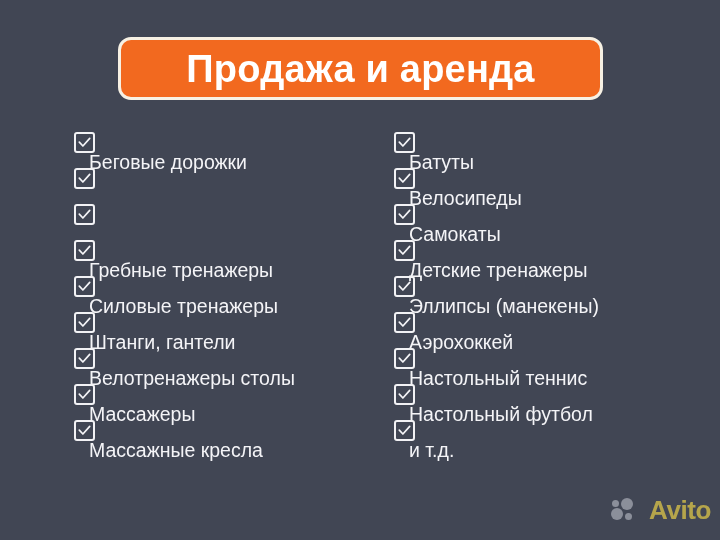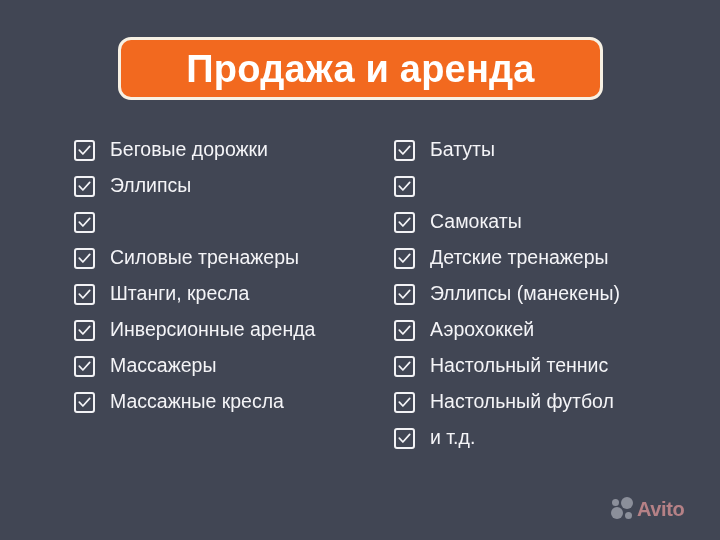--- a/index.html
+++ b/index.html
@@ -55,22 +55,22 @@
   }
   .column {
     position: absolute;
     top: 0;
   }
   .column-left  { left: 74px;  }
   .column-right { left: 394px; }
 
   .list-item {
     display: flex;
-    align-items: center;
     height: 36px;
+    flex-direction: column;
   }
 
   .checkbox {
     width: 21px;
     height: 21px;
     flex: 0 0 21px;
     box-sizing: border-box;
     border: 2px solid #F2F2F5;
     border-radius: 3px;
     position: relative;
@@ -112,25 +112,25 @@
     position: absolute;
     display: block;
     border-radius: 50%;
     background: #B9BCC6;
   }
   .wm-c1 { width: 7px;  height: 7px;  left: 1px;  top: 2px;  }
   .wm-c2 { width: 12px; height: 12px; left: 10px; top: 0px;  }
   .wm-c3 { width: 12px; height: 12px; left: 0px;  top: 10px; }
   .wm-c4 { width: 7px;  height: 7px;  left: 14px; top: 15px; }
   .wm-text {
-    color: #fca5a5;
-    font-size: 20px;
+    color: #fde047;
+    font-size: 26px;
     font-weight: bold;
     line-height: 1;
-    margin-left: 1px;
+    margin-left: 13px;
     letter-spacing: -0.4px;
   }
 </style>
 </head>
 <body>
 
 <div id="page">
 
   <div class="banner">
     <span class="banner-text">Продажа и аренда</span>
@@ -145,52 +145,59 @@
             </svg>
           </span>
           <span class="item-label">Беговые дорожки</span>
         </div>
         <div class="list-item">
           <span class="checkbox">
             <svg viewBox="0 0 13 11" xmlns="http://www.w3.org/2000/svg">
               <polyline points="1.3,5.2 4.9,9.0 11.7,1.4" fill="none" stroke="#F4F4F7" stroke-width="1.7" stroke-linecap="round" stroke-linejoin="round"></polyline>
             </svg>
           </span>
-          <span class="item-label">Эллипсы</span>
-        </div>
-        <div class="list-item">
-          <span class="checkbox">
-            <svg viewBox="0 0 13 11" xmlns="http://www.w3.org/2000/svg">
-              <polyline points="1.3,5.2 4.9,9.0 11.7,1.4" fill="none" stroke="#F4F4F7" stroke-width="1.7" stroke-linecap="round" stroke-linejoin="round"></polyline>
-            </svg>
-          </span>
+        </div>
+        <div class="list-item">
+          <span class="checkbox">
+            <svg viewBox="0 0 13 11" xmlns="http://www.w3.org/2000/svg">
+              <polyline points="1.3,5.2 4.9,9.0 11.7,1.4" fill="none" stroke="#F4F4F7" stroke-width="1.7" stroke-linecap="round" stroke-linejoin="round"></polyline>
+            </svg>
+          </span>
+        </div>
+        <div class="list-item">
+          <span class="checkbox">
+            <svg viewBox="0 0 13 11" xmlns="http://www.w3.org/2000/svg">
+              <polyline points="1.3,5.2 4.9,9.0 11.7,1.4" fill="none" stroke="#F4F4F7" stroke-width="1.7" stroke-linecap="round" stroke-linejoin="round"></polyline>
+            </svg>
+          </span>
+          <span class="item-label">Гребные тренажеры</span>
         </div>
         <div class="list-item">
           <span class="checkbox">
             <svg viewBox="0 0 13 11" xmlns="http://www.w3.org/2000/svg">
               <polyline points="1.3,5.2 4.9,9.0 11.7,1.4" fill="none" stroke="#F4F4F7" stroke-width="1.7" stroke-linecap="round" stroke-linejoin="round"></polyline>
             </svg>
           </span>
           <span class="item-label">Силовые тренажеры</span>
         </div>
         <div class="list-item">
           <span class="checkbox">
             <svg viewBox="0 0 13 11" xmlns="http://www.w3.org/2000/svg">
               <polyline points="1.3,5.2 4.9,9.0 11.7,1.4" fill="none" stroke="#F4F4F7" stroke-width="1.7" stroke-linecap="round" stroke-linejoin="round"></polyline>
             </svg>
           </span>
-          <span class="item-label">Штанги, кресла</span>
-        </div>
-        <div class="list-item">
-          <span class="checkbox">
-            <svg viewBox="0 0 13 11" xmlns="http://www.w3.org/2000/svg">
-              <polyline points="1.3,5.2 4.9,9.0 11.7,1.4" fill="none" stroke="#F4F4F7" stroke-width="1.7" stroke-linecap="round" stroke-linejoin="round"></polyline>
-            </svg>
-          </span>
-          <span class="item-label">Инверсионные аренда</span>
+          <span class="item-label">Штанги, гантели</span>
+        </div>
+        <div class="list-item">
+          <span class="checkbox">
+            <svg viewBox="0 0 13 11" xmlns="http://www.w3.org/2000/svg">
+              <polyline points="1.3,5.2 4.9,9.0 11.7,1.4" fill="none" stroke="#F4F4F7" stroke-width="1.7" stroke-linecap="round" stroke-linejoin="round"></polyline>
+            </svg>
+          </span>
+          <span class="item-label">Велотренажеры столы</span>
         </div>
         <div class="list-item">
           <span class="checkbox">
             <svg viewBox="0 0 13 11" xmlns="http://www.w3.org/2000/svg">
               <polyline points="1.3,5.2 4.9,9.0 11.7,1.4" fill="none" stroke="#F4F4F7" stroke-width="1.7" stroke-linecap="round" stroke-linejoin="round"></polyline>
             </svg>
           </span>
           <span class="item-label">Массажеры</span>
         </div>
         <div class="list-item">
@@ -210,20 +217,21 @@
             </svg>
           </span>
           <span class="item-label">Батуты</span>
         </div>
         <div class="list-item">
           <span class="checkbox">
             <svg viewBox="0 0 13 11" xmlns="http://www.w3.org/2000/svg">
               <polyline points="1.3,5.2 4.9,9.0 11.7,1.4" fill="none" stroke="#F4F4F7" stroke-width="1.7" stroke-linecap="round" stroke-linejoin="round"></polyline>
             </svg>
           </span>
+          <span class="item-label">Велосипеды</span>
         </div>
         <div class="list-item">
           <span class="checkbox">
             <svg viewBox="0 0 13 11" xmlns="http://www.w3.org/2000/svg">
               <polyline points="1.3,5.2 4.9,9.0 11.7,1.4" fill="none" stroke="#F4F4F7" stroke-width="1.7" stroke-linecap="round" stroke-linejoin="round"></polyline>
             </svg>
           </span>
           <span class="item-label">Самокаты</span>
         </div>
         <div class="list-item">

